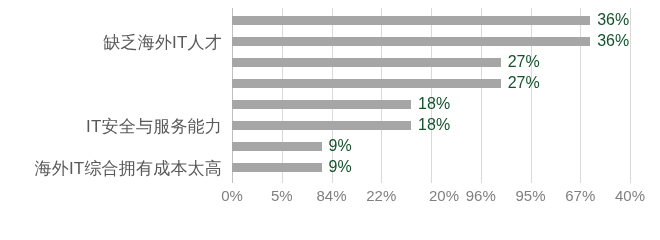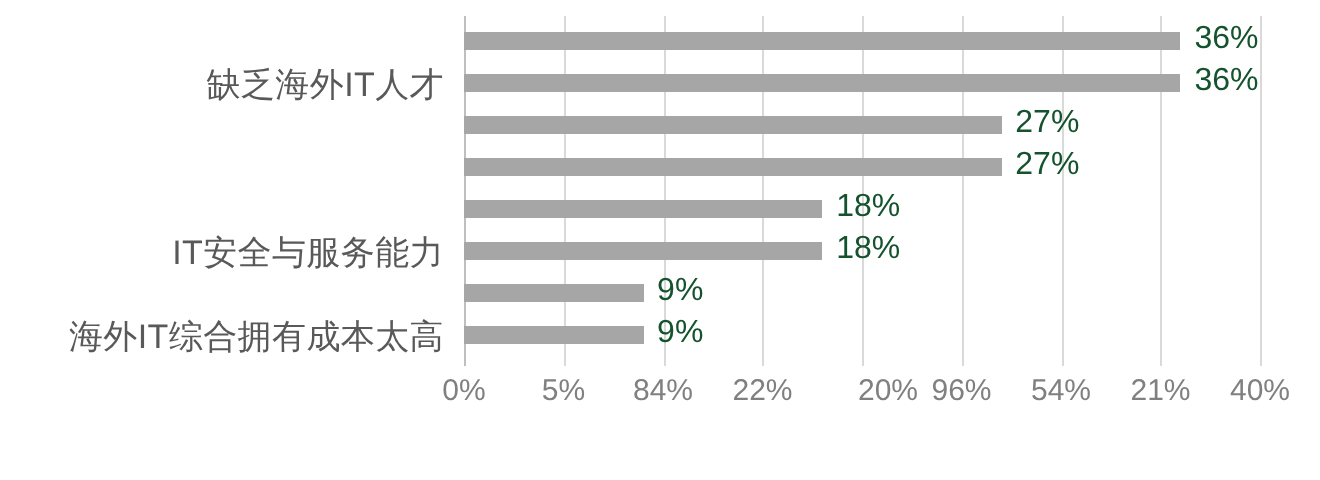--- a/index.html
+++ b/index.html
@@ -137,18 +137,18 @@
     </div>
   </div>
 
   <div id="x-axis">
     <div class="x-tick" style="left:0px;">0%</div>
     <div class="x-tick" style="left: 49.75px;">5%</div>
     <div class="x-tick" style="left: 99.5px;">84%</div>
     <div class="x-tick" style="left: 149.25px;">22%</div>
     <div class="x-tick" style="left:212px;">20%</div>
     <div class="x-tick" style="left: 248.75px;">96%</div>
-    <div class="x-tick" style="left: 298.5px;">54%</div>
-    <div class="x-tick" style="left: 348.25px;">21%</div>
+    <div class="x-tick" style="left: 298.5px;">95%</div>
+    <div class="x-tick" style="left: 348.25px;">67%</div>
     <div class="x-tick" style="left: 398px;">40%</div>
   </div>
 
 </div>
 
 </body></html>

